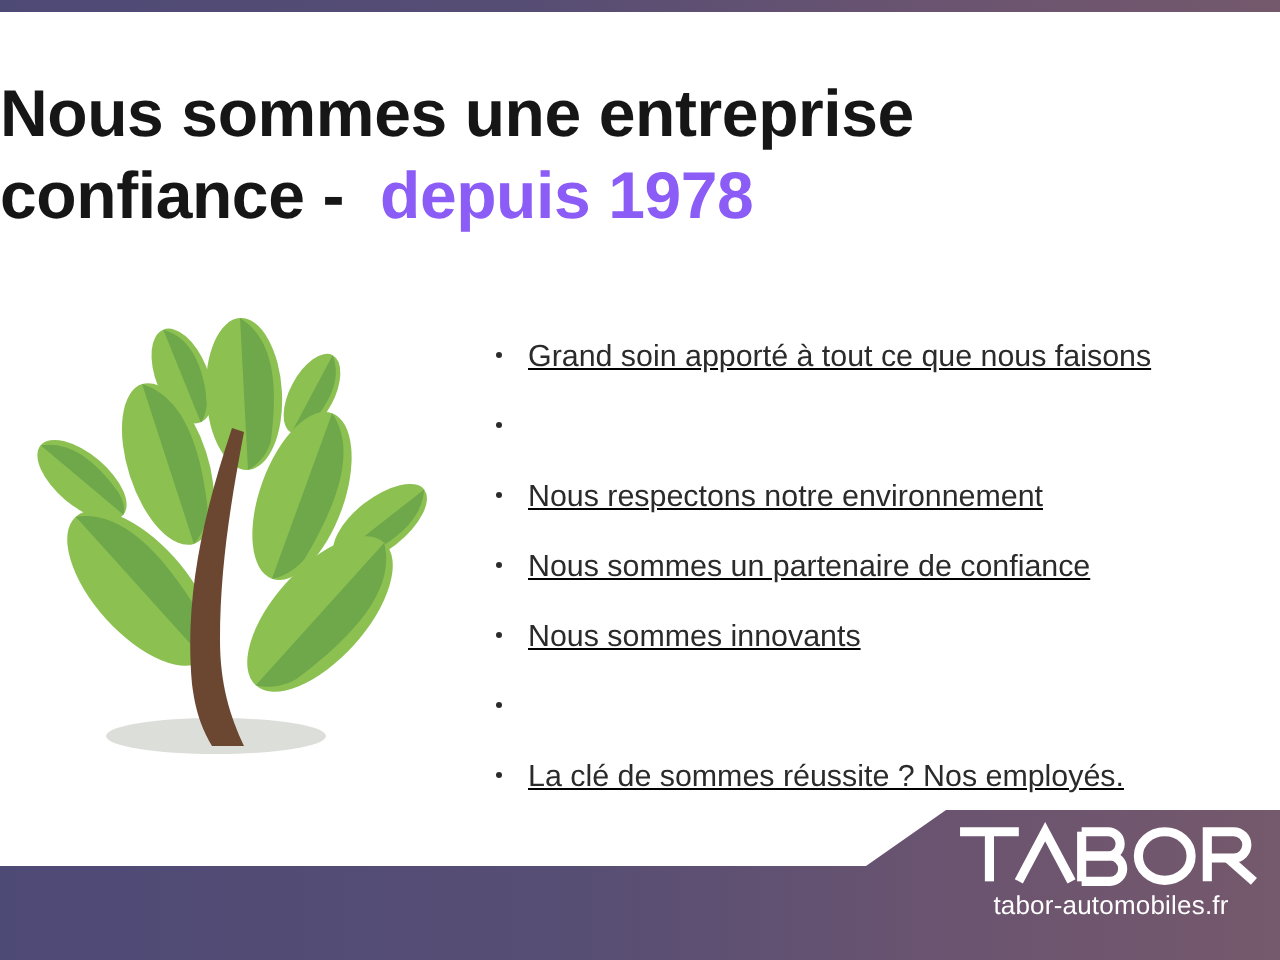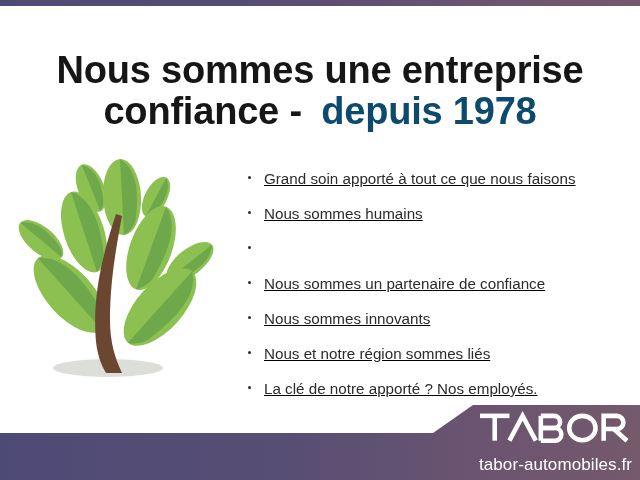--- a/index.html
+++ b/index.html
@@ -20,36 +20,36 @@
     position: absolute;
     top: 0; left: 0;
     width: 640px;
     height: 6px;
     background: linear-gradient(90deg, #4e4a76 0%, #564d74 40%, #6b5470 75%, #74596c 100%);
   }
 
   
   .heading {
     position: absolute;
-    top: 26px;
+    top: 15px;
     left: 0;
     width: 640px;
-    text-align: center;
-    font-size: 38px;
+    text-align: left;
+    font-size: 33px;
     font-weight: bold;
     line-height: 39px;
     letter-spacing: -0.2px;
     color: #161616;
   }
   .heading .line2 {
     display: block;
     margin-top: 2px;
   }
   .heading .accent {
-    color: #0c4a6e;
+    color: #8b5cf6;
   }
   .heading .spacer {
     display: inline-block;
     width: 9px;
   }
 
   
   .tree-wrap {
     position: absolute;
     left: 12px;
@@ -114,22 +114,22 @@
     width: 155px;
     text-align: center;
   }
   .logo-mark {
     display: block;
     width: 152px;
     height: 33px;
   }
   .logo-url {
     display: block;
-    margin-top: 13px;
-    font-size: 17px;
+    margin-top: 1px;
+    font-size: 13px;
     color: #ffffff;
     letter-spacing: 0.1px;
     line-height: 16px;
   }
 </style>
 </head>
 <body>
 
 <div class="top-bar"></div>
 
@@ -195,40 +195,39 @@
   </svg>
 </div>
 
 <ul class="bullets">
   <li>
     <span class="dot"></span>
     <span>Grand soin apporté à tout ce que nous faisons</span>
   </li>
   <li>
     <span class="dot"></span>
-    <span>Nous sommes humains</span>
-  </li>
-  <li>
-    <span class="dot"></span>
+  </li>
+  <li>
+    <span class="dot"></span>
+    <span>Nous respectons notre environnement</span>
   </li>
   <li>
     <span class="dot"></span>
     <span>Nous sommes un partenaire de confiance</span>
   </li>
   <li>
     <span class="dot"></span>
     <span>Nous sommes innovants</span>
   </li>
   <li>
     <span class="dot"></span>
-    <span>Nous et notre région sommes liés</span>
-  </li>
-  <li>
-    <span class="dot"></span>
-    <span>La clé de notre apporté ? Nos employés.</span>
+  </li>
+  <li>
+    <span class="dot"></span>
+    <span>La clé de sommes réussite ? Nos employés.</span>
   </li>
 </ul>
 
 <div class="footer">
   <svg class="footer-shape" viewBox="0 0 640 80" xmlns="http://www.w3.org/2000/svg" aria-hidden="true">
     <defs>
       <linearGradient id="footerGrad" x1="0" y1="0" x2="1" y2="0">
         <stop offset="0%" stop-color="#4e4a76"></stop>
         <stop offset="45%" stop-color="#574e74"></stop>
         <stop offset="75%" stop-color="#6b5470"></stop>

